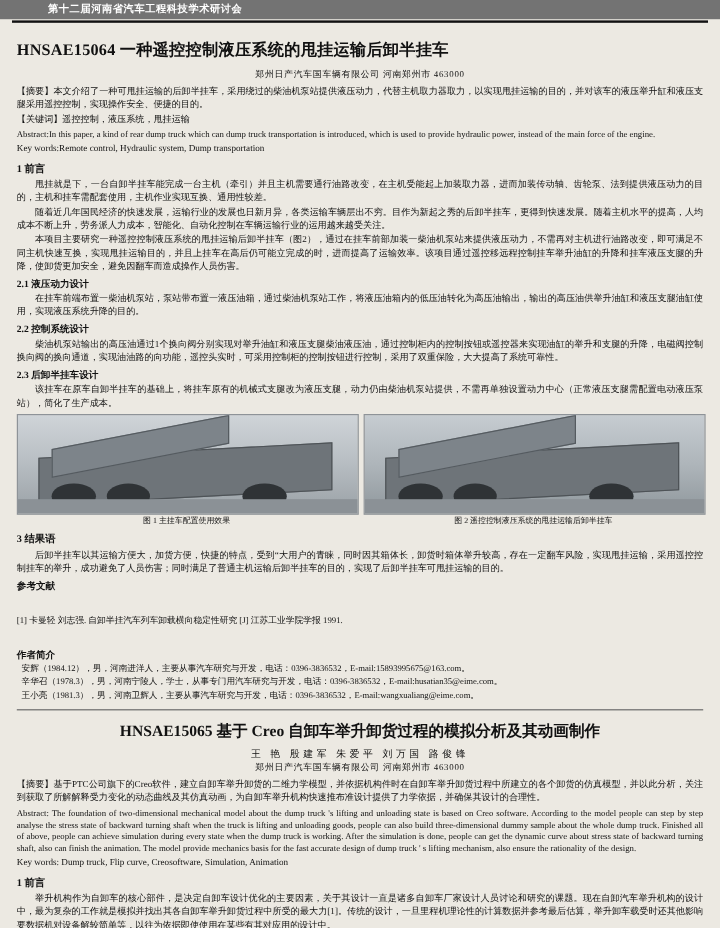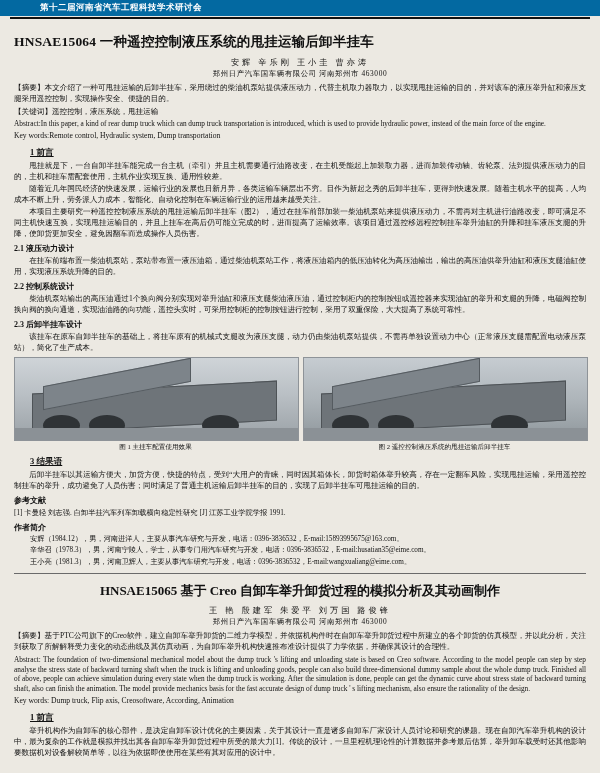--- a/index.html
+++ b/index.html
@@ -12,21 +12,21 @@
   .page{
     width:600px;
     min-height:773px;
     background:#ece9e2;
     position:relative;
     box-sizing:border-box;
     padding:0 0 6px 0;
   }
   .header-band{
     height:16px;
-    background:#0369a1;
+    background:#737373;
     color:#fff;
     font-size:8.5px;
     font-weight:bold;
     letter-spacing:.5px;
     display:flex;
     align-items:center;
     padding-left:40px;
     font-family:"Liberation Sans", sans-serif;
   }
   .band-rule{
@@ -70,22 +70,21 @@
   .en-abs{
     font-size:7.3px;
     line-height:1.34;
     text-align:justify;
     margin:2px 0;
     font-family:"Liberation Serif", serif;
   }
   .sec{
     font-size:8.6px;
     font-weight:bold;
-    margin:5px 0 1px 16px;
-    text-decoration:underline;
+    margin:5px 0 1px 0;
   }
   .sub{
     font-size:8px;
     font-weight:bold;
     margin:4px 0 1px 0;
   }
   .body-txt{
     font-size:7.6px;
     line-height:1.45;
     text-align:justify;
@@ -150,26 +149,26 @@
     background:#8b9196;
   }
   .figcap{
     font-size:6.6px;
     margin-top:2px;
     line-height:1.25;
   }
   .refs{
     font-size:7.3px;
     line-height:1.4;
-    margin:2px 0;
+    margin:18px 0;
   }
   .bio{
     font-size:7.2px;
     line-height:1.45;
-    margin:1px 16px;
+    margin:1px 4px;
     text-align:justify;
   }
   .rule{
     border-top:1px solid #6a6a6a;
     margin:6px 0 4px 0;
   }
   .art2-title{
     text-align:center;
     font-size:13px;
     font-weight:bold;
@@ -183,21 +182,20 @@
 
   <div class="header-band">
     <span>第十二届河南省汽车工程科技学术研讨会</span>
   </div>
   <div class="band-rule"></div>
 
   <div class="content">
 
     <div>
       <div class="art-title">HNSAE15064 一种遥控控制液压系统的甩挂运输后卸半挂车</div>
-      <div class="authors">安辉  辛乐刚  王小圭  曹亦涛</div>
       <div class="affil">郑州日产汽车国车辆有限公司  河南郑州市  463000</div>
 
       <div class="abs">【摘要】本文介绍了一种可甩挂运输的后卸半挂车，采用绕过的柴油机泵站提供液压动力，代替主机取力器取力，以实现甩挂运输的目的，并对该车的液压举升缸和液压支腿采用遥控控制，实现操作安全、便捷的目的。</div>
       <div class="kw">【关键词】遥控控制，液压系统，甩挂运输</div>
       <div class="en-abs">Abstract:In this paper, a kind of rear dump truck which can dump truck transportation is introduced, which is used to provide hydraulic power, instead of the main force of the engine.</div>
       <div class="kw">Key words:Remote control, Hydraulic system, Dump transportation</div>
 
       <div class="sec">1 前言</div>
       <div class="body-txt">甩挂就是下，一台自卸半挂车能完成一台主机（牵引）并且主机需要通行油路改变，在主机受能起上加装取力器，进而加装传动轴、齿轮泵、法到提供液压动力的目的，主机和挂车需配套使用，主机作业实现互换、通用性较差。</div>
       <div class="body-txt">随着近几年国民经济的快速发展，运输行业的发展也日新月异，各类运输车辆层出不穷。目作为新起之秀的后卸半挂车，更得到快速发展。随着主机水平的提高，人均成本不断上升，劳务派人力成本，智能化、自动化控制在车辆运输行业的运用越来越受关注。</div>
@@ -247,20 +245,20 @@
 
     <div class="rule"></div>
 
     <div>
       <div class="art2-title">HNSAE15065 基于 Creo 自卸车举升卸货过程的模拟分析及其动画制作</div>
       <div class="authors">王 艳 殷建军 朱爱平 刘万国 路俊锋</div>
       <div class="affil">郑州日产汽车国车辆有限公司  河南郑州市  463000</div>
 
       <div class="abs">【摘要】基于PTC公司旗下的Creo软件，建立自卸车举升卸货的二维力学模型，并依据机构件时在自卸车举升卸货过程中所建立的各个卸货的仿真模型，并以此分析，关注到获取了所解解释受力变化的动态曲线及其仿真动画，为自卸车举升机构快速推布准设计提供了力学依据，并确保其设计的合理性。</div>
       <div class="en-abs">Abstract: The foundation of two-dimensional mechanical model about the dump truck 's lifting and unloading state is based on Creo software. According to the model people can step by step analyse the stress state of backward turning shaft when the truck is lifting and unloading goods, people can also build three-dimensional dummy sample about the whole dump truck. Finished all of above, people can achieve simulation during every state when the dump truck is working. After the simulation is done, people can get the dynamic curve about stress state of backward turning shaft, also can finish the animation. The model provide mechanics basis for the fast accurate design of dump truck ' s lifting mechanism, also ensure the rationality of the design.</div>
-      <div class="kw">Key words: Dump truck, Flip axis, Creosoftware, According, Animation</div>
+      <div class="kw">Key words: Dump truck, Flip curve, Creosoftware, Simulation, Animation</div>
 
       <div class="sec">1 前言</div>
       <div class="body-txt">举升机构作为自卸车的核心部件，是决定自卸车设计优化的主要因素，关于其设计一直是诸多自卸车厂家设计人员讨论和研究的课题。现在自卸汽车举升机构的设计中，最为复杂的工作就是模拟并找出其各自卸车举升卸货过程中所受的最大力[1]。传统的设计，一旦里程机理论性的计算数据并参考最后估算，举升卸车载受时还其他影响要数据机对设备解较简单等，以往为依据即使使用在某些有其对应用的设计中。</div>
     </div>
 
   </div>
 </div>
 
 </body></html>

